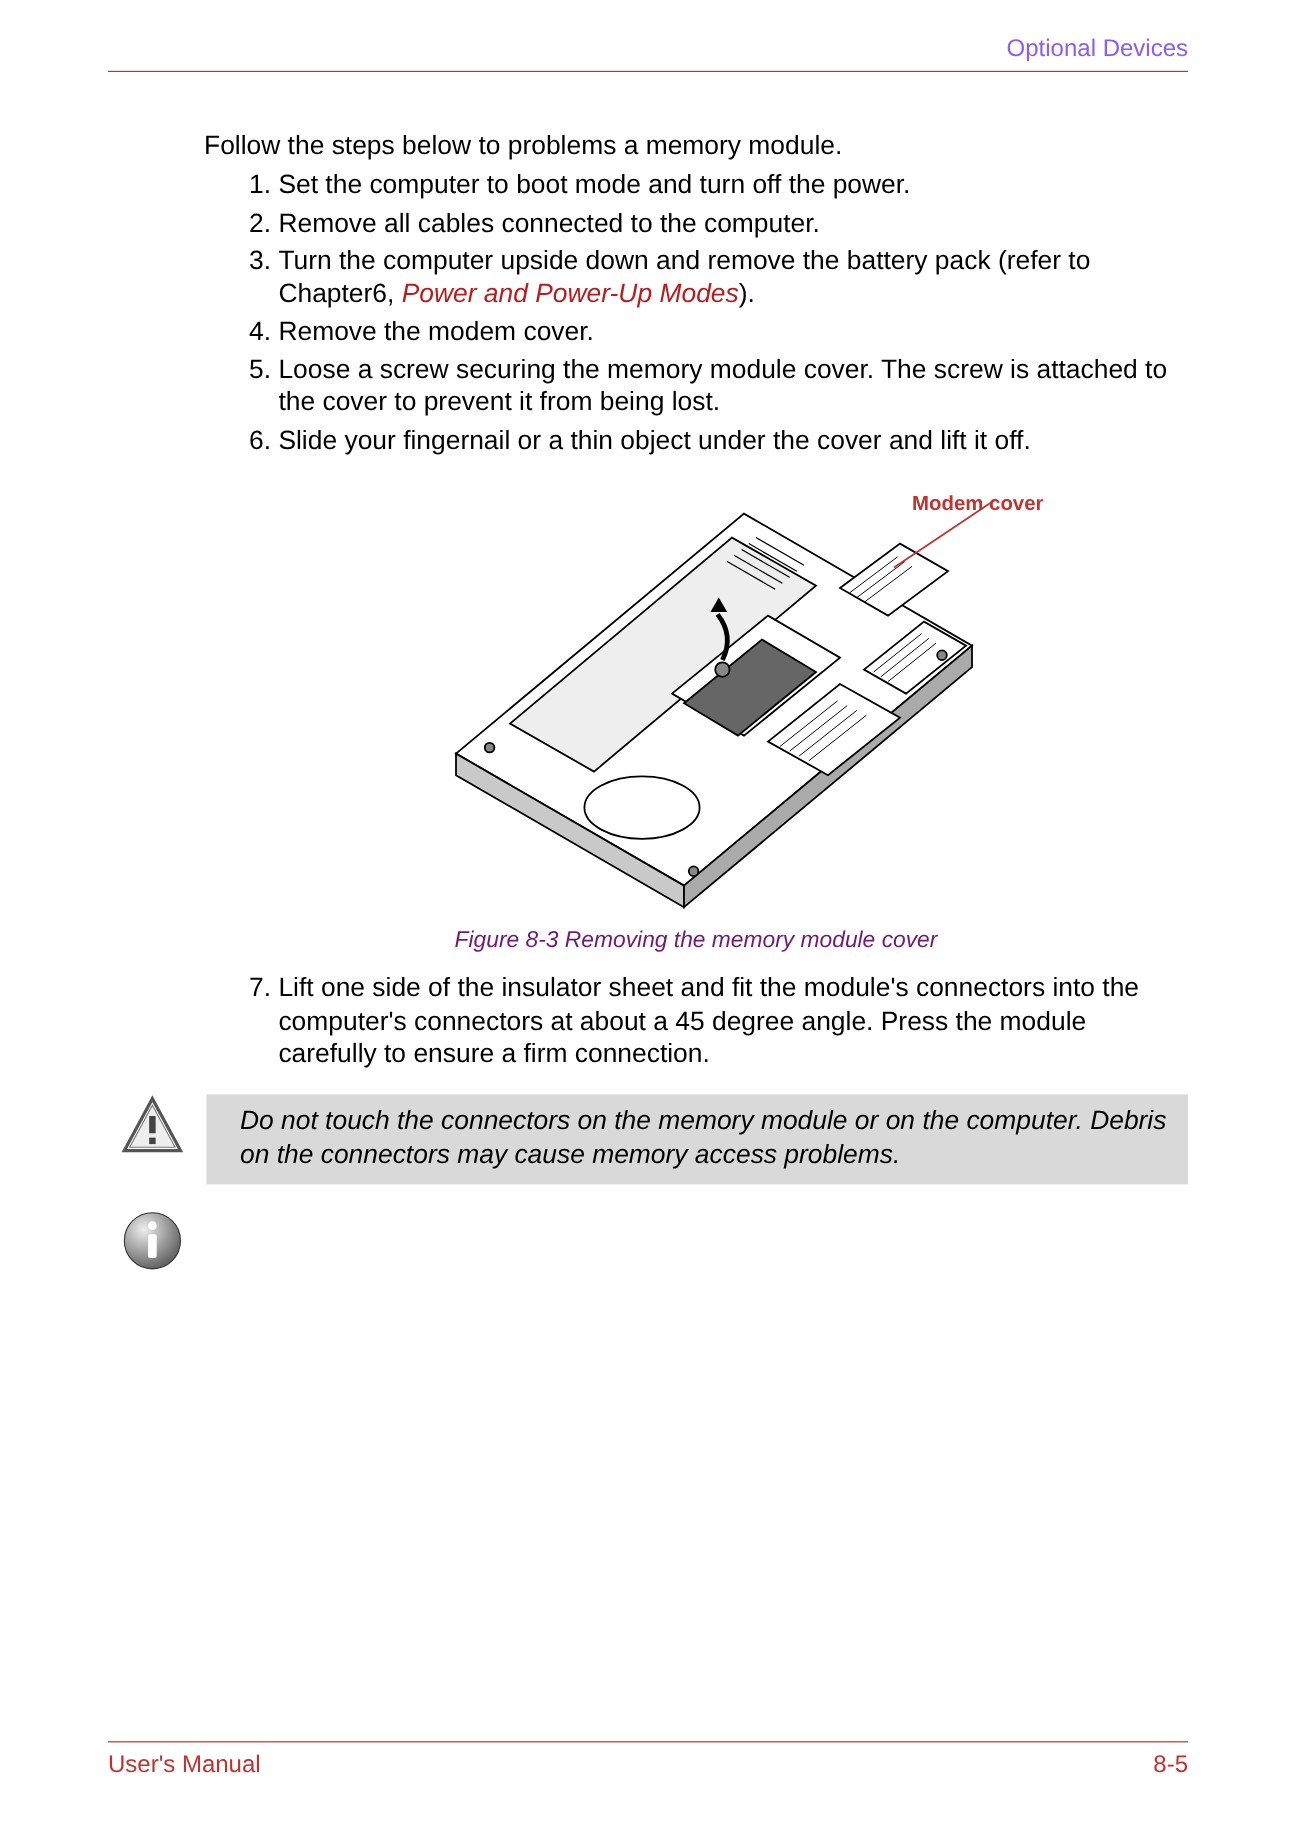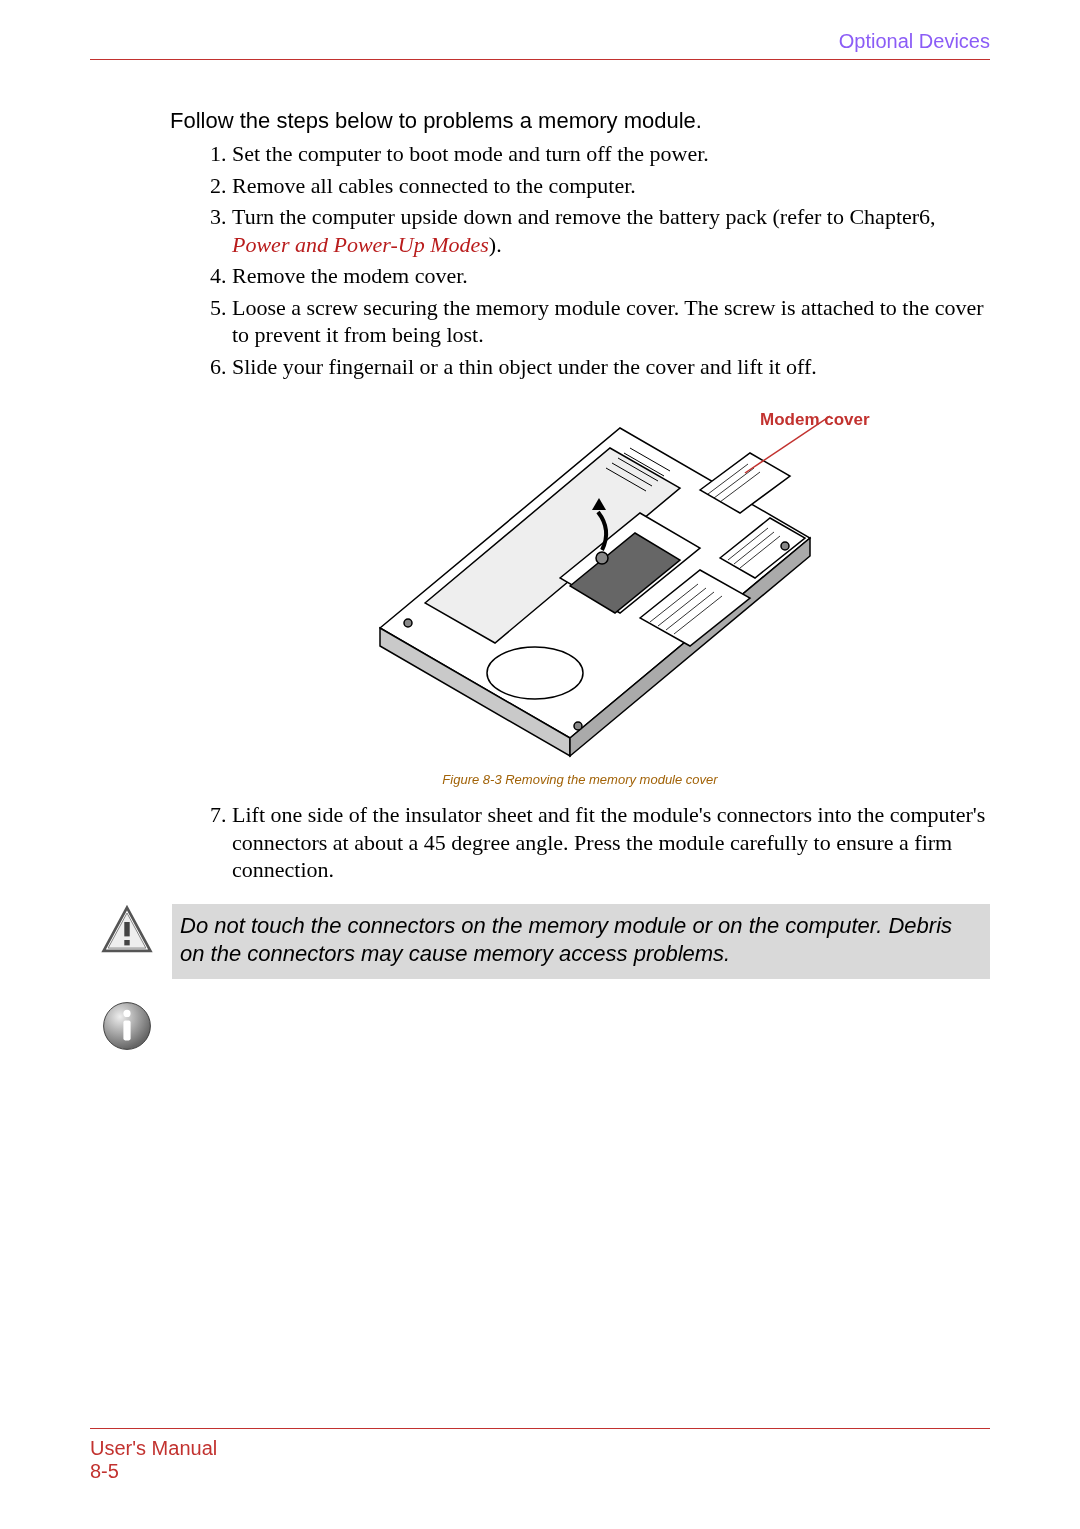--- a/index.html
+++ b/index.html
@@ -41,21 +41,20 @@
     margin-bottom: 6px;
   }
   ol.steps {
     list-style: decimal;
     padding-left: 62px;
     font-size: 22px;
   }
   ol.steps li {
     margin-bottom: 4px;
     line-height: 1.25;
-    font-family: Liberation Serif, serif;
   }
   .link-text {
     color: #b91c1c;
     font-style: italic;
   }
   .figure-block {
     text-align: center;
     margin: 18px 0 14px 0;
     position: relative;
   }
@@ -65,57 +64,56 @@
   .callout-label {
     position: absolute;
     color: #c2322f;
     font-size: 17px;
     top: 12px;
     left: 590px;
     white-space: nowrap;
     font-weight: bold;
   }
   .figure-caption {
-    color: #a16207;
+    color: #701a75;
     font-style: italic;
-    font-size: 13px;
+    font-size: 19px;
     margin-top: 10px;
   }
   .note-row {
     display: flex;
     align-items: flex-start;
     gap: 18px;
     margin-top: 20px;
     margin-left: -70px;
   }
   .note-icon {
     width: 54px;
     height: 54px;
     flex: 0 0 54px;
   }
   .note-box {
     background: #d9d9d9;
     flex: 1;
-    padding: 8px 12px 10px 8px;
+    padding: 8px 12px 10px 28px;
     font-style: italic;
     font-size: 22px;
     line-height: 1.3;
   }
   .footer-bar {
     position: absolute;
     left: 90px;
     right: 90px;
     bottom: 46px;
     border-top: 1.5px solid #c2322f;
     padding-top: 8px;
     display: flex;
     justify-content: space-between;
     color: #c2322f;
     font-size: 20px;
-    flex-direction: column;
   }
 </style>
 </head>
 <body>
 
 <div class="page">
 
   <div class="header-bar">
     <span class="header-text">Optional Devices</span>
   </div>

